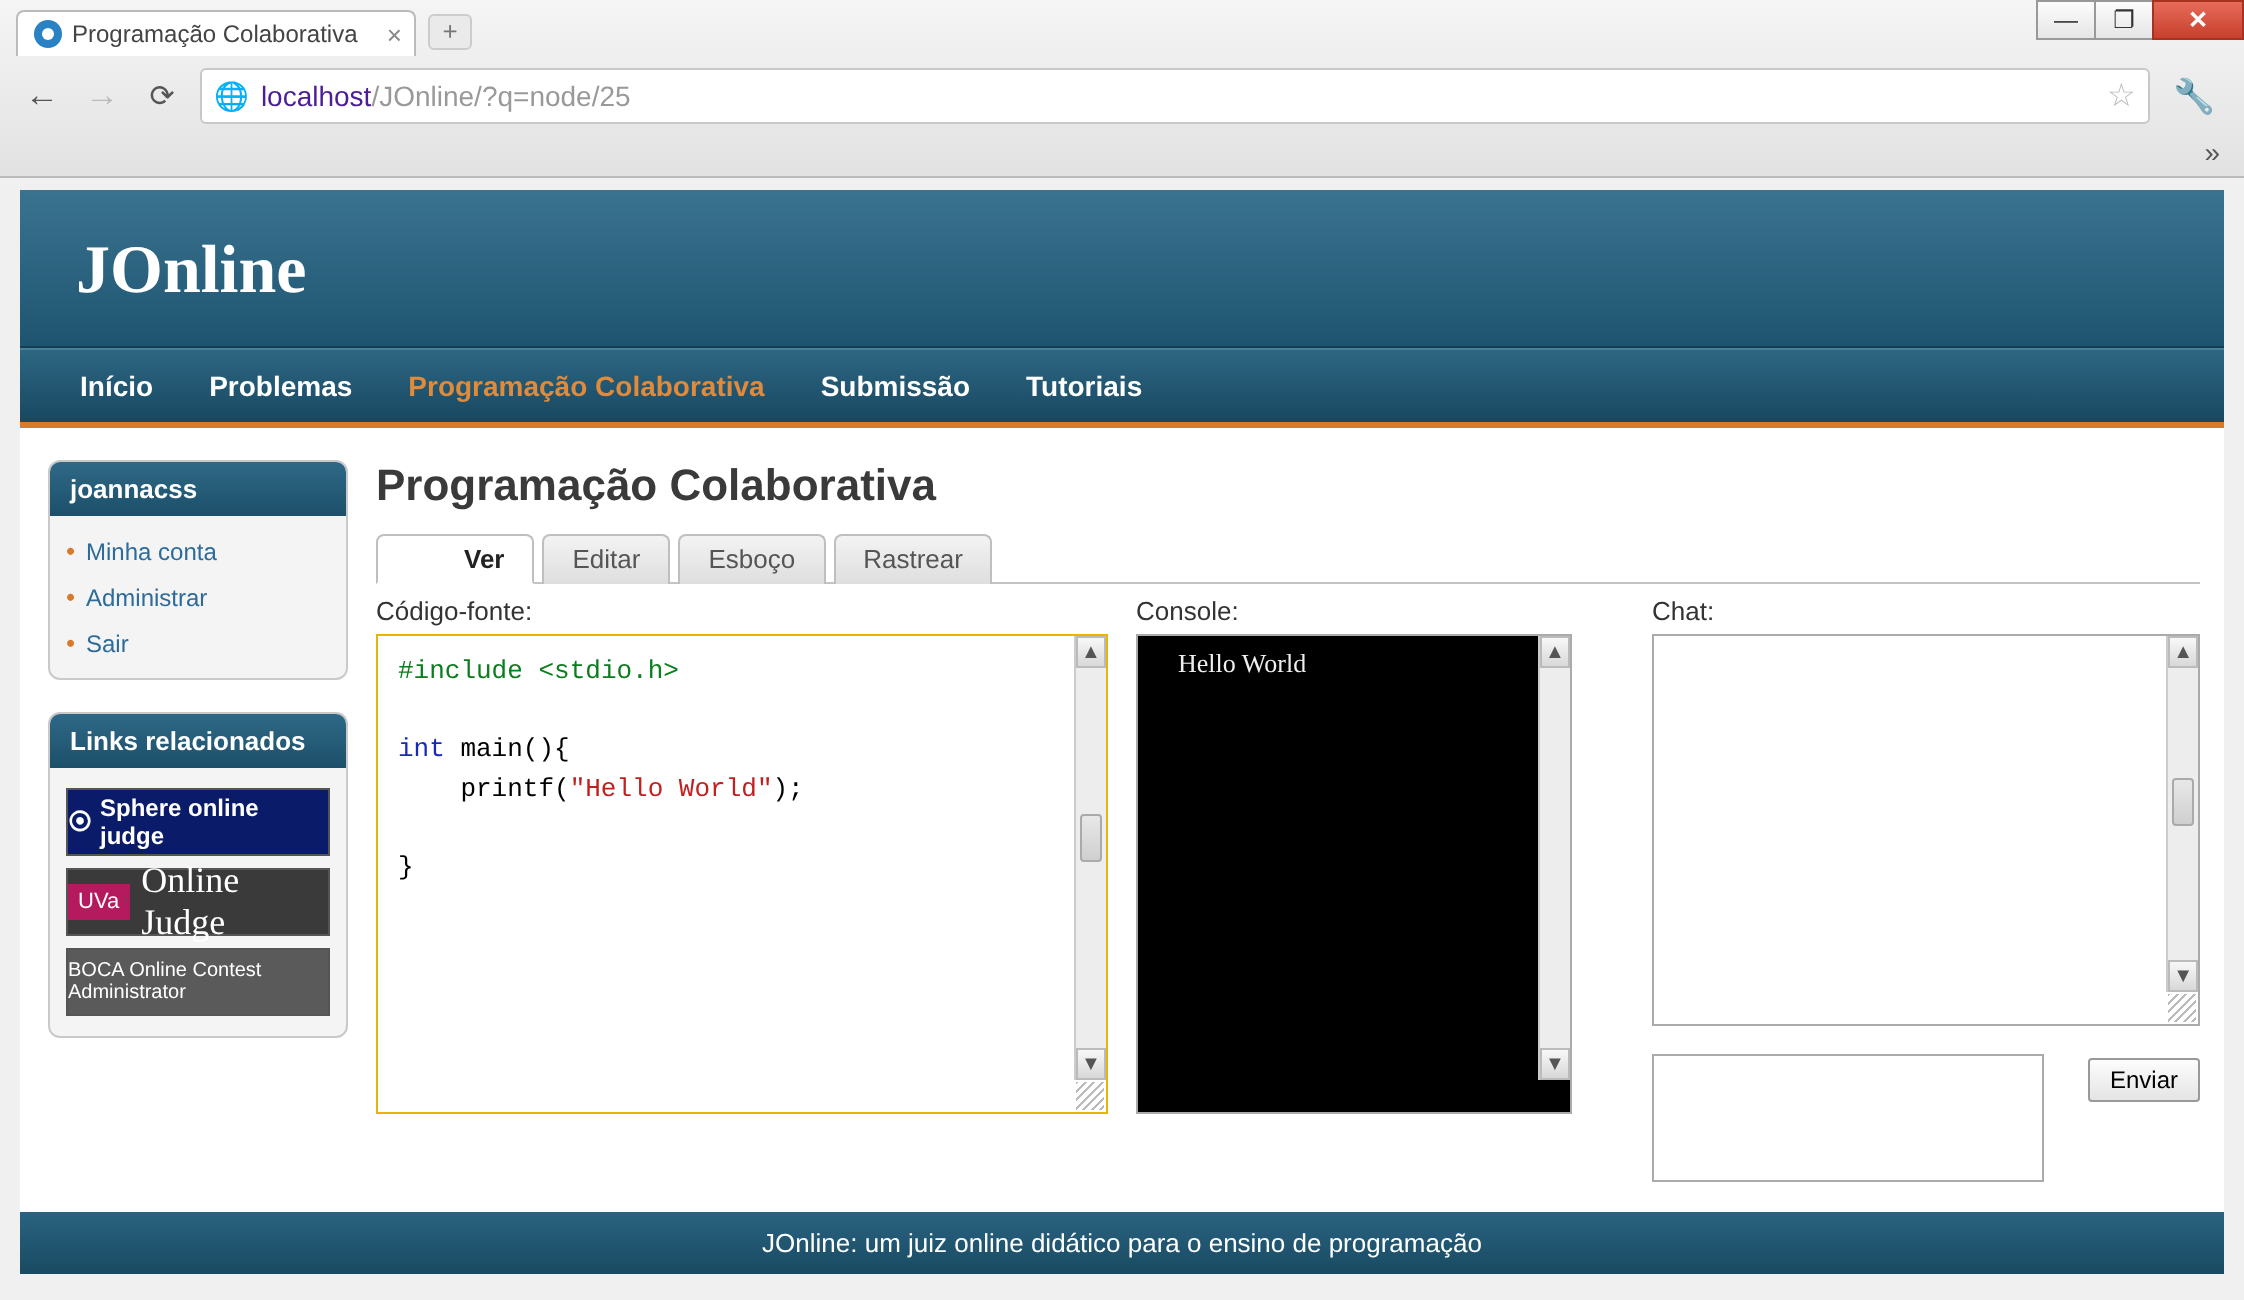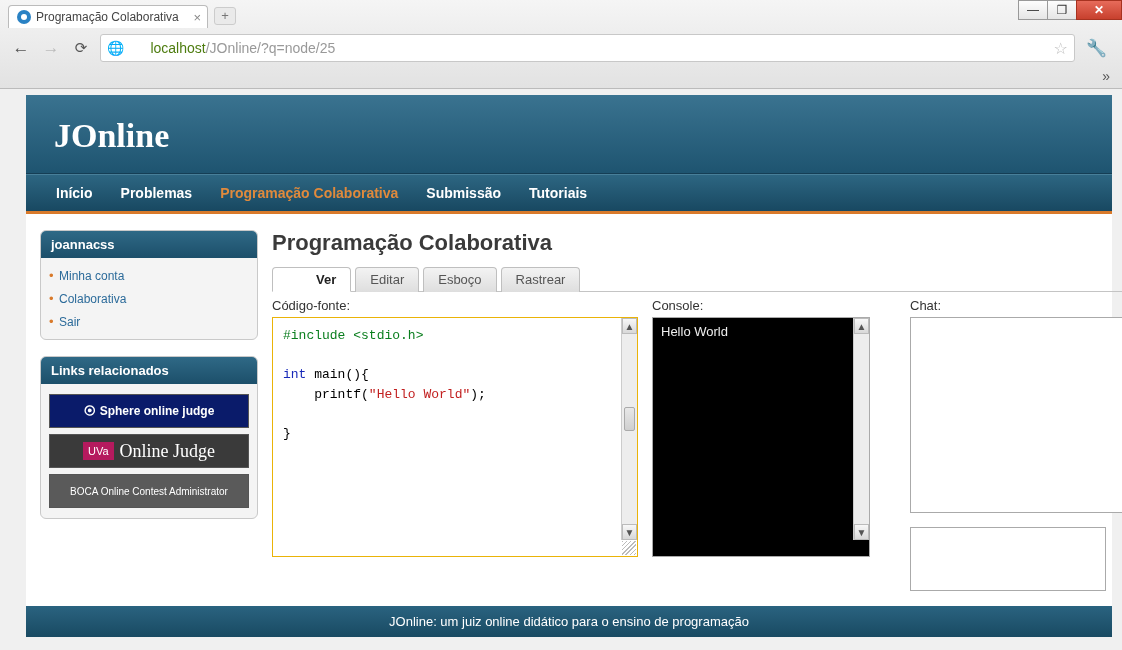--- a/index.html
+++ b/index.html
@@ -16,39 +16,39 @@
 .win-controls { position: absolute; right: 0; top: 0; display: flex; }
 .win-btn { width: 30px; height: 20px; border: 1px solid #999; background: linear-gradient(#fdfdfd,#e5e5e5); margin-left: -1px; display: flex; align-items: center; justify-content: center; font-size: 12px; color: #333; cursor: pointer; }
 .win-btn.close { background: linear-gradient(#e76b5a,#c7402d); color: #fff; width: 46px; border-color: #a73220; font-weight: bold; }
 
 .nav-bar { display: flex; align-items: center; padding: 6px 10px; gap: 8px; }
 .nav-btn { width: 22px; height: 22px; display: flex; align-items: center; justify-content: center; font-size: 17px; color: #555; cursor: pointer; border-radius: 3px; }
 .nav-btn.disabled { color: #bbb; }
 .reload { font-size: 15px; }
 .url-bar { flex: 1; height: 28px; border: 1px solid #c8c8c8; border-radius: 3px; background: #fff; display: flex; align-items: center; padding: 0 6px; font-size: 14px; color: #333; }
 .url-bar .globe { margin-right: 6px; color: #888; }
-.url-bar .host { color: #4d7c0f; margin-left: 20px; }
+.url-bar .host { color: #4c1d95; }
 .url-bar .path { color: #999; }
 .url-bar .star { margin-left: auto; color: #bbb; font-size: 16px; cursor: pointer; }
 .wrench { font-size: 17px; color: #555; cursor: pointer; padding: 0 4px; }
 .overflow-row { text-align: right; padding: 0 12px 4px 0; font-size: 14px; color: #555; }
 
 
 .page-wrap { padding: 6px 10px; }
-.page-frame { background: #1a4a64; padding: 0; margin-left: 16px; }
+.page-frame { background: #1a4a64; padding: 0; }
 .banner { background: linear-gradient(#3a7390, #1e5470); padding: 22px 28px 18px 28px; border-bottom: 1px solid #153e55; }
 .banner h1 { color: #fff; font-size: 34px; font-weight: bold; font-family: Georgia, serif; }
 .main-nav { background: linear-gradient(#2d6682, #184861); border-top: 1px solid #487f99; border-bottom: 3px solid #d97a2b; display: flex; padding: 0 16px; }
 .main-nav a { color: #fff; font-weight: bold; font-size: 14px; padding: 10px 14px; text-decoration: none; cursor: pointer; }
 .main-nav a.active { color: #e08a3c; }
 
 .content-area { background: #fff; display: flex; padding: 16px 14px 12px 14px; gap: 14px; align-items: flex-start; }
 
 
-.sidebar { width: 218px; flex-shrink: 0; }
+.sidebar { width: 150px; flex-shrink: 0; }
 .side-block { border: 1px solid #c9c9c9; border-radius: 6px; background: #f4f4f4; margin-bottom: 16px; overflow: hidden; }
 .side-block .blk-title { background: linear-gradient(#2f6986, #1c4f6a); color: #fff; font-weight: bold; font-size: 13px; padding: 6px 10px; }
 .side-block ul { list-style: none; padding: 6px 0; }
 .side-block li { padding: 4px 10px 4px 18px; position: relative; }
 .side-block li::before { content: '\2022'; position: absolute; left: 8px; color: #d97a2b; }
 .side-block li a { color: #2c6b9a; text-decoration: none; font-size: 12px; cursor: pointer; }
 .rel-links { padding: 10px 8px; display: flex; flex-direction: column; gap: 6px; }
 .rel-link { height: 34px; display: flex; align-items: center; justify-content: center; color: #fff; font-size: 12px; cursor: pointer; border: 1px solid #555; }
 .rel-link.sphere { background: #0a1b6a; font-weight: bold; }
 .rel-link.uva { background: #3a3a3a; }
@@ -71,21 +71,21 @@
 .kw-green { color: #0a7e1e; }
 .kw-blue { color: #1829b8; }
 .kw-red { color: #c21f1f; }
 .scrollbar-v { position: absolute; right: 0; top: 0; bottom: 16px; width: 16px; background: #ededed; border-left: 1px solid #ccc; }
 .scrollbar-v .sb-btn { height: 16px; background: linear-gradient(#f8f8f8,#d8d8d8); border: 1px solid #bbb; display:flex; align-items:center; justify-content:center; font-size:10px; color:#555; }
 .scrollbar-v .sb-thumb { position:absolute; top: 40%; left:2px; right:2px; height: 24px; background: linear-gradient(#e8e8e8,#cfcfcf); border:1px solid #aaa; border-radius:2px; }
 .scrollbar-v .sb-btn.down { position: absolute; bottom: 0; left:0; right:0; }
 .resize-grip { position: absolute; right: 1px; bottom: 1px; width: 14px; height: 14px; background: repeating-linear-gradient(135deg, #bbb 0 1px, transparent 1px 3px); }
 
 .console-box { width: 218px; height: 240px; border: 1px solid #aaa; position: relative; background: #000; color: #eee; }
-.console-inner { padding: 6px 8px; font-family: Liberation Sans, sans-serif; font-size: 13px; }
+.console-inner { padding: 6px 20px; font-family: Liberation Serif, serif; font-size: 13px; }
 
 .chat-col { flex: 1; display: flex; flex-direction: column; padding-left: 26px; }
 .chat-log { height: 196px; border: 1px solid #aaa; background: #fff; position: relative; margin-bottom: 14px; }
 .chat-input-row { display: flex; gap: 22px; align-items: flex-start; }
 .chat-input { width: 196px; height: 64px; border: 1px solid #aaa; background: #fff; resize: none; position: relative; }
 .send-btn { border: 1px solid #999; background: linear-gradient(#fdfdfd,#e4e4e4); padding: 3px 10px; font-size: 12px; cursor: pointer; border-radius: 2px; margin-top: 2px; }
 
 .footer-bar { background: linear-gradient(#2a6380, #194a62); color: #fff; text-align: center; padding: 8px; font-size: 13px; }
 </style>
 </head>
@@ -135,21 +135,21 @@
       <a>Tutoriais</a>
     </div>
 
     <div class="content-area">
 
       <div class="sidebar">
         <div class="side-block">
           <div class="blk-title">joannacss</div>
           <ul>
             <li><a>Minha conta</a></li>
-            <li><a>Colaborativa</a></li>
+            <li><a>Administrar</a></li>
             <li><a>Sair</a></li>
           </ul>
         </div>
         <div class="side-block">
           <div class="blk-title">Links relacionados</div>
           <div class="rel-links">
             <div class="rel-link sphere">
               <span style="margin-right:4px;">⦿</span>
                 <span>Sphere online judge</span>
             </div>

